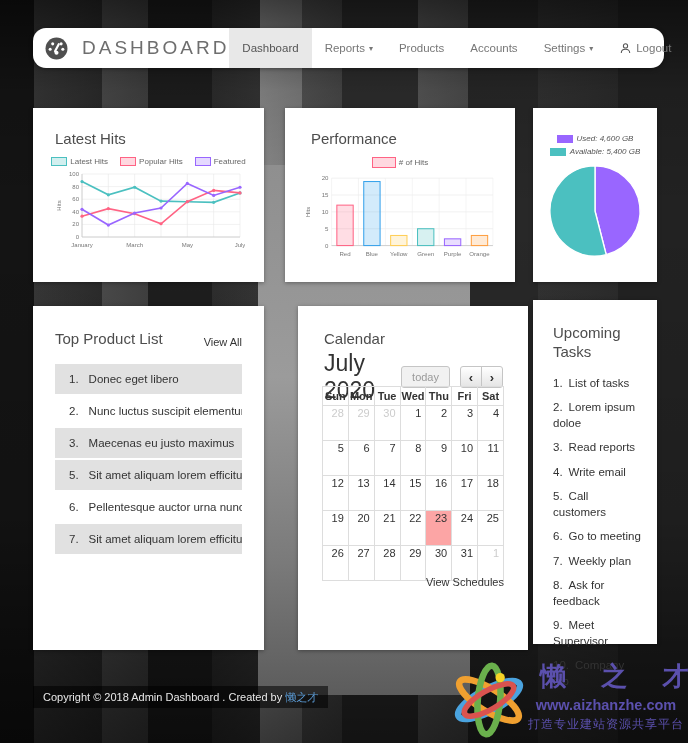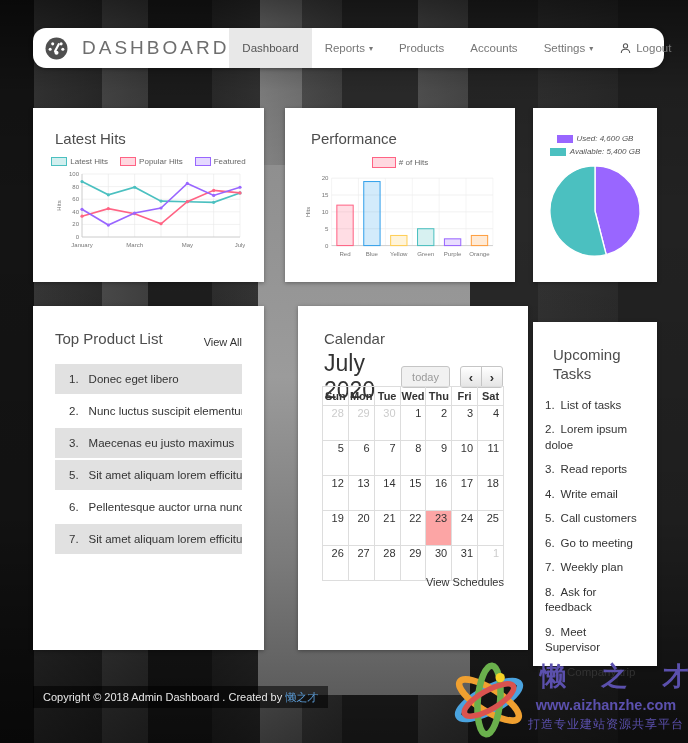--- a/index.html
+++ b/index.html
@@ -28,21 +28,21 @@
   .nav-item.active{background:#e8e8e8;color:#555;}
   .caret{font-size:8px;color:#777;margin-top:1px;}
   .user-ic{width:13px;height:13px;}
   
   .card{position:absolute;background:#fff;box-shadow:0 1px 4px rgba(0,0,0,.35);}
   #card-latest{left:33px;top:108px;width:231px;height:174px;}
   #card-perf{left:285px;top:108px;width:230px;height:174px;}
   #card-pie{left:533px;top:108px;width:124px;height:174px;}
   #card-products{left:33px;top:306px;width:231px;height:344px;}
   #card-cal{left:285px;top:306px;width:230px;height:344px;margin-left:13px;}
-  #card-tasks{left:533px;top:322px;width:124px;height:344px;}
+  #card-tasks{left:533px;top:300px;width:124px;height:344px;}
   .card h2{font-size:15px;font-weight:400;color:#4d4d4d;margin:0;}
   #card-latest h2{margin:22px 0 0 22px;}
   #card-perf h2{margin:22px 0 0 26px;}
   #card-products h2{margin:24px 0 0 22px;display:inline-block;}
   #card-cal h2{margin:24px 0 0 26px;}
   #card-tasks h2{margin:24px 18px 0 20px;line-height:1.25;}
   svg{font-family:inherit;}
   
   .legend-row{display:flex;justify-content:center;gap:12px;margin-top:10px;
       font-size:8px;color:#666;align-items:center;}
@@ -79,21 +79,21 @@
       table-layout:fixed;width:182px;}
   .cal-table th{border:1px solid #ddd;font-size:11px;color:#333;font-weight:bold;
       text-align:center;height:16px;}
   .cal-table td{border:1px solid #ddd;font-size:11px;color:#333;text-align:right;
       vertical-align:top;height:33px;padding:1px 4px 0 0;cursor:pointer;}
   .cal-table td.muted{color:#ccc;}
   .cal-table td.today{background:#fca5a5;}
   .view-schedules{position:absolute;right:24px;top:270px;font-size:11px;color:#333;
       text-decoration:none;cursor:pointer;}
   
-  .task-list{list-style:none;margin:14px 0 0 0;padding:0 14px 0 12px;}
+  .task-list{list-style:none;margin:14px 0 0 0;padding:0 14px 0 20px;}
   .task-list li{font-size:11.5px;color:#333;margin-bottom:9px;line-height:1.35;}
   .task-list .num{margin-right:6px;}
   
   .footer-bar{position:absolute;left:33px;top:686px;height:22px;line-height:22px;
       background:rgba(0,0,0,.55);color:#e8e8e8;font-size:11px;padding:0 10px;
       white-space:nowrap;width:fit-content;}
   .footer-bar a{color:#5b9bd5;text-decoration:none;cursor:pointer;}
   
   .watermark{position:absolute;right:0;bottom:2px;width:250px;height:82px;}
   .wm-logo{position:absolute;left:4px;top:0;width:94px;height:82px;}

